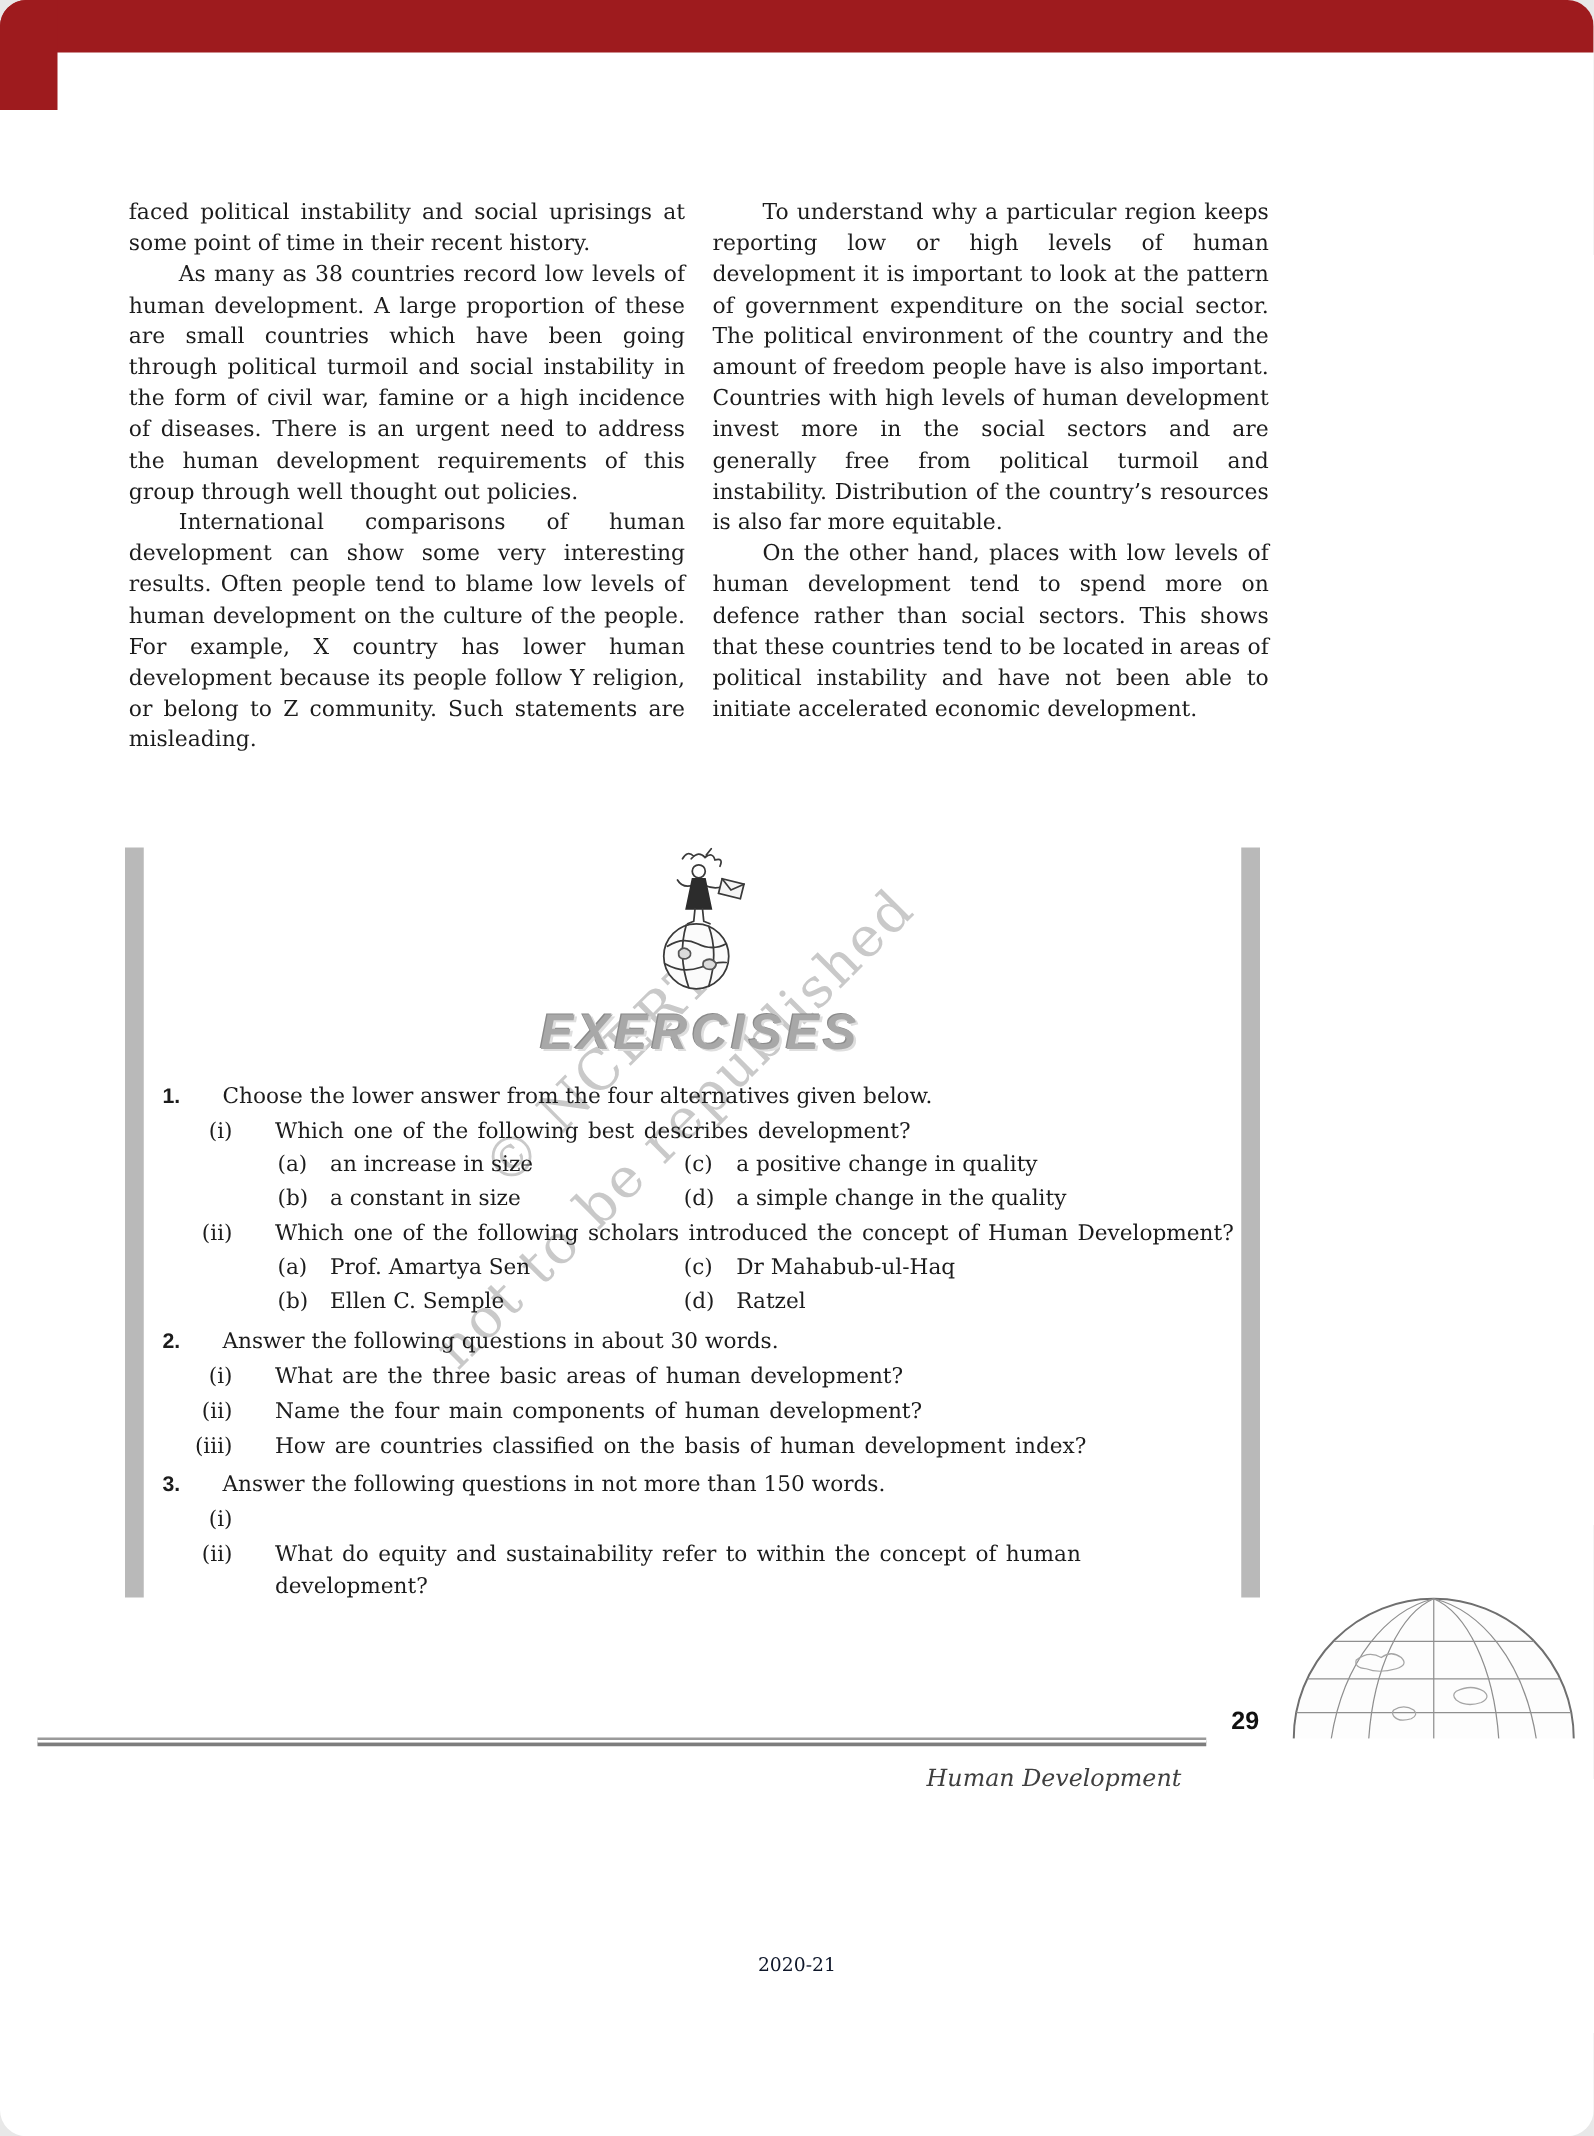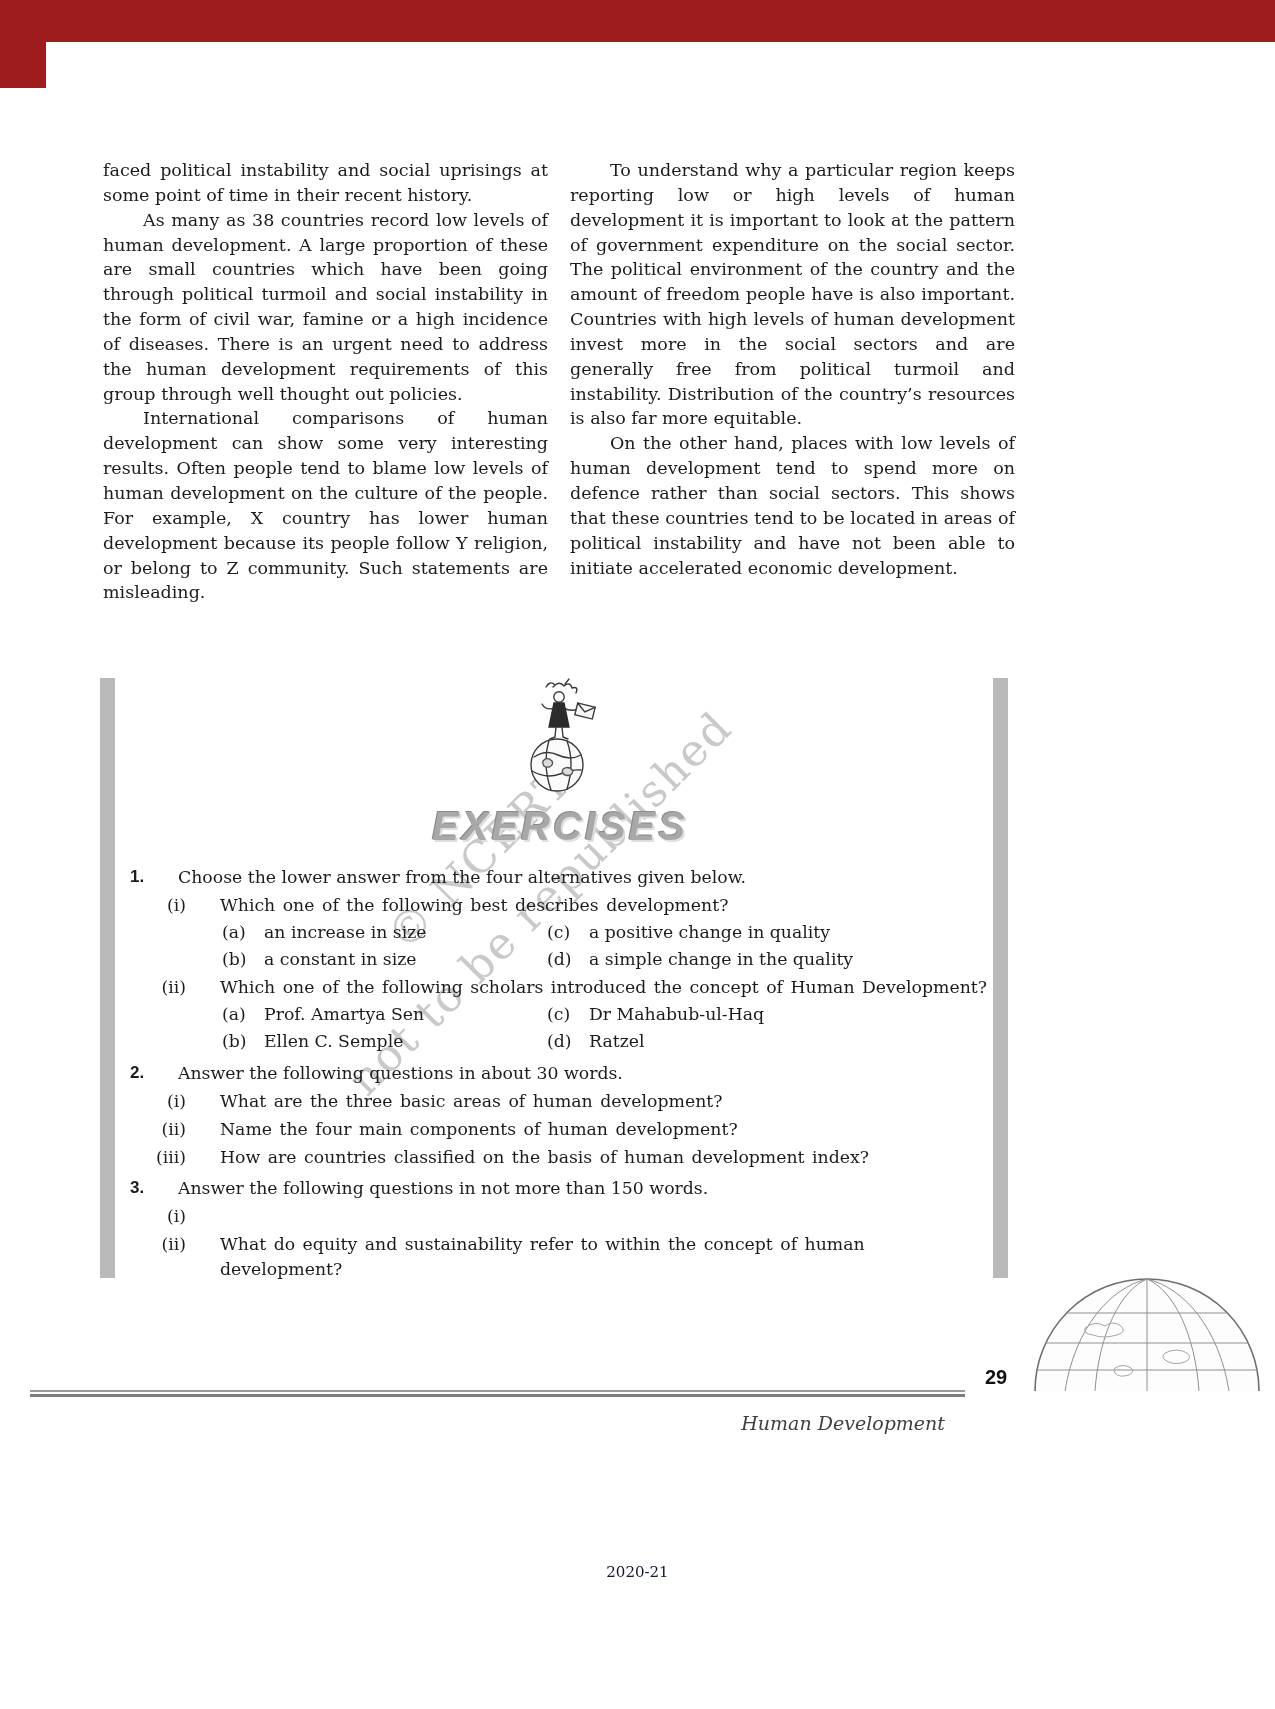--- a/index.html
+++ b/index.html
@@ -1,17 +1,17 @@
 <!DOCTYPE html>
 <html><head>
 <meta charset="utf-8">
 <style>
   html,body{margin:0;padding:0;background:#e8e8e8;}
   .page{position:relative;width:1275px;height:1709px;margin:0 auto;background:#ffffff;
-        font-family:"DejaVu Serif","Liberation Serif",serif;color:#1c1c1c;overflow:hidden;}
+        font-family:"DejaVu Serif","Liberation Serif",serif;color:#1c1c1c;overflow:hidden;border-radius:21px;}
 
   
   .top-bar{position:absolute;top:0;left:0;width:100%;height:42px;background:#9e1b1e;}
   .top-tab{position:absolute;top:0;left:0;width:46px;height:88px;background:#9e1b1e;}
 
   
   .body-columns{position:absolute;top:158px;left:103px;width:912px;display:flex;gap:22px;}
   .col{width:445px;text-align:justify;font-size:17.5px;line-height:1.42;}
   .col p{margin:0;}
   .indent{text-indent:40px;}

